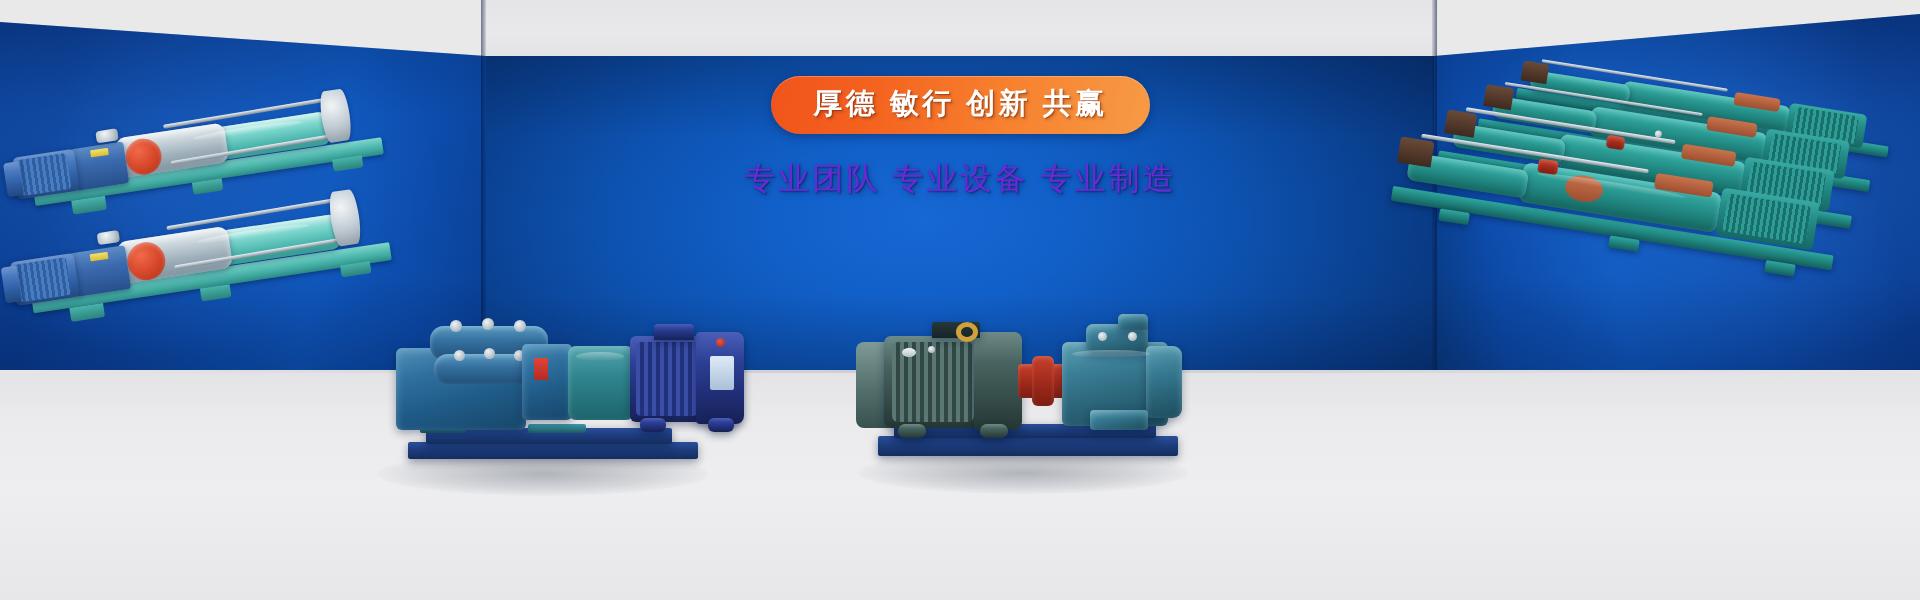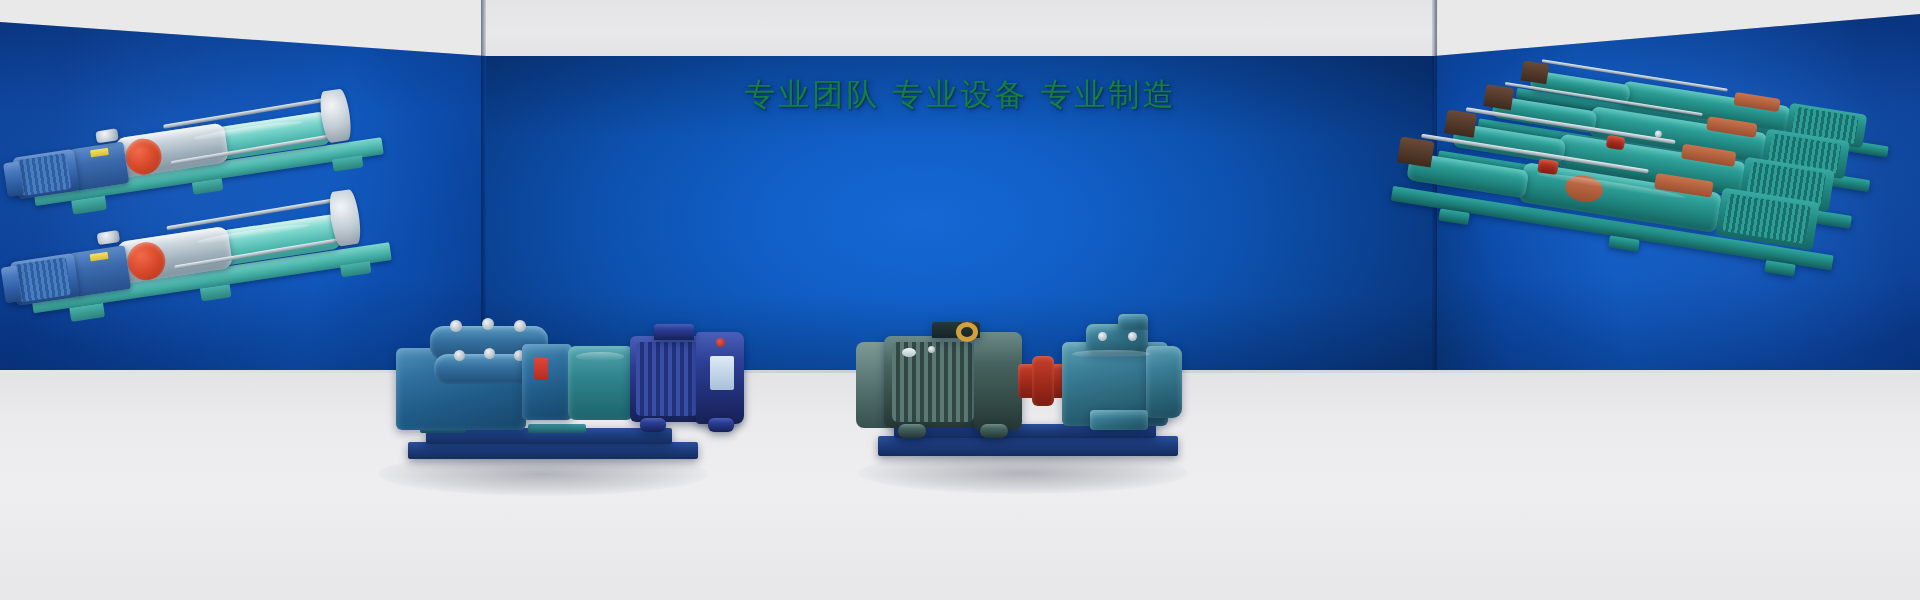--- a/index.html
+++ b/index.html
@@ -110,21 +110,21 @@
     background:linear-gradient(96deg,#f1541b 0%,#f4621f 26%,#f7812f 62%,#f79a45 100%);
     box-shadow:0 3px 10px rgba(0,20,60,.35), inset 0 1px 0 rgba(255,255,255,.25);
     text-shadow:1px 1px 0 rgba(120,45,10,.45), 2px 2px 3px rgba(90,30,5,.35);
   }
 
   .tagline{
     margin-top:24px;
     font-size:31px;
     font-weight:400;
     letter-spacing:.10em;
-    color:#15803d;
+    color:#6d28d9;
     white-space:nowrap;
     text-shadow:1px 1px 2px rgba(0,20,60,.6), 2px 2px 6px rgba(0,15,50,.4);
   }
 
   
   .mach{position:absolute;}
   .pc{position:absolute;}                 
   .rnd{border-radius:50%;}
 
   
@@ -433,16 +433,17 @@
       <div class="bolt" style="left:248px;top:26px;width:9px;height:9px;"></div>
       <div class="bolt" style="left:278px;top:26px;width:9px;height:9px;"></div>
       <div class="hl" style="left:222px;top:44px;width:78px;height:8px;opacity:.38;"></div>
 
       <div class="pc tealpump" style="position:absolute;left:240px;top:104px;width:58px;height:20px;border-radius:4px;"></div>
     </div>
 
   </div>
 
   <div class="copy">
+    <div class="badge">厚德 敏行 创新 共赢</div>
     <div class="tagline">专业团队 专业设备 专业制造</div>
   </div>
 
 </div>
 
 </body></html>

